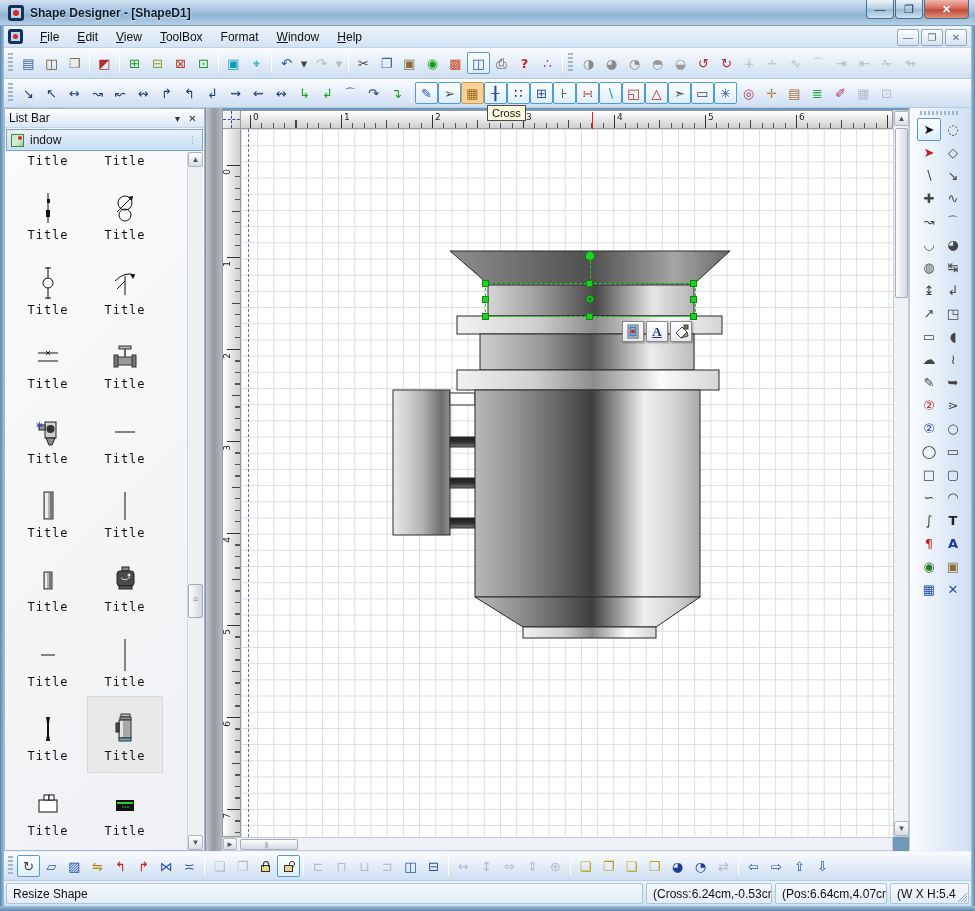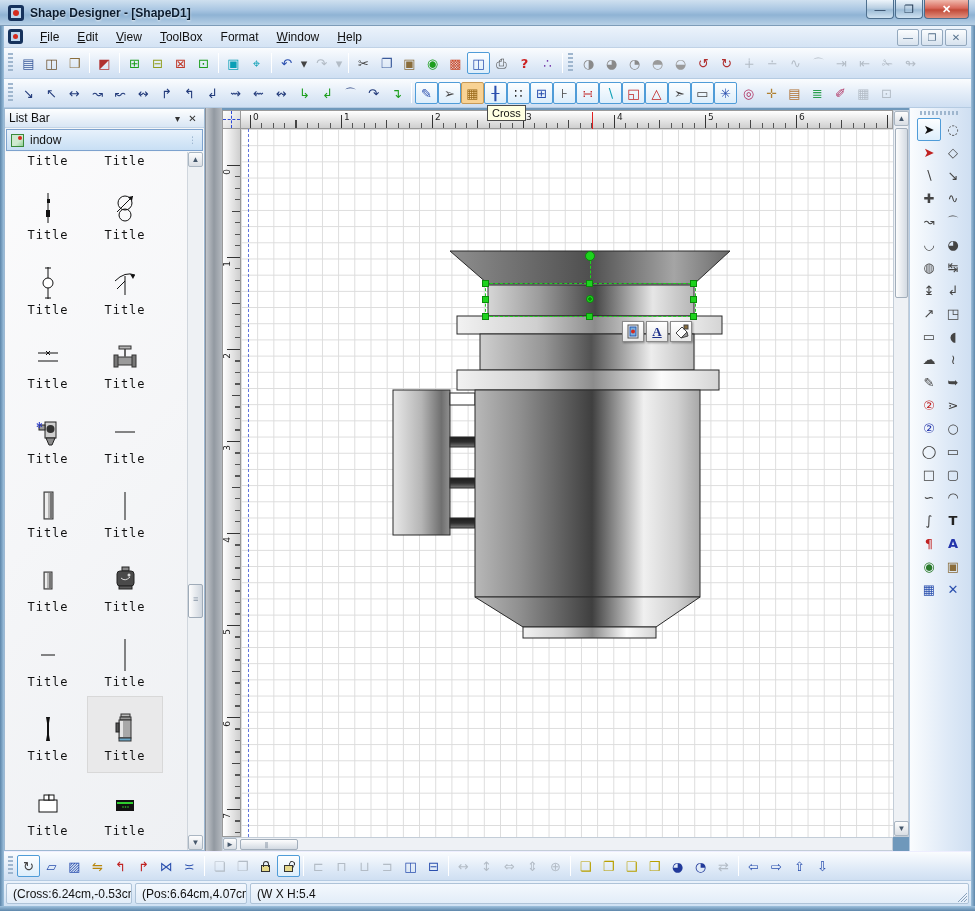--- a/index.html
+++ b/index.html
@@ -978,20 +978,21 @@
       </div>
       <div class="btn">
         <span class="g" style="color: rgb(42, 79, 174);">⇧</span>
       </div>
       <div class="btn">
         <span class="g" style="color: rgb(42, 79, 174);">⇩</span>
       </div>
     </div>
 
   <div id="statusbar">
+    <div class="pane" id="pane-mode">Resize Shape</div>
     <div class="pane" id="pane-cross">(Cross:6.24cm,-0.53cm)</div>
     <div class="pane" id="pane-pos">(Pos:6.64cm,4.07cm)</div>
     <div class="pane" id="pane-size">
       <span>(W X H:5.4</span>
       <div id="rgrip"></div>
     </div>
   </div>
 
   <div id="tooltip">Cross</div>
 

